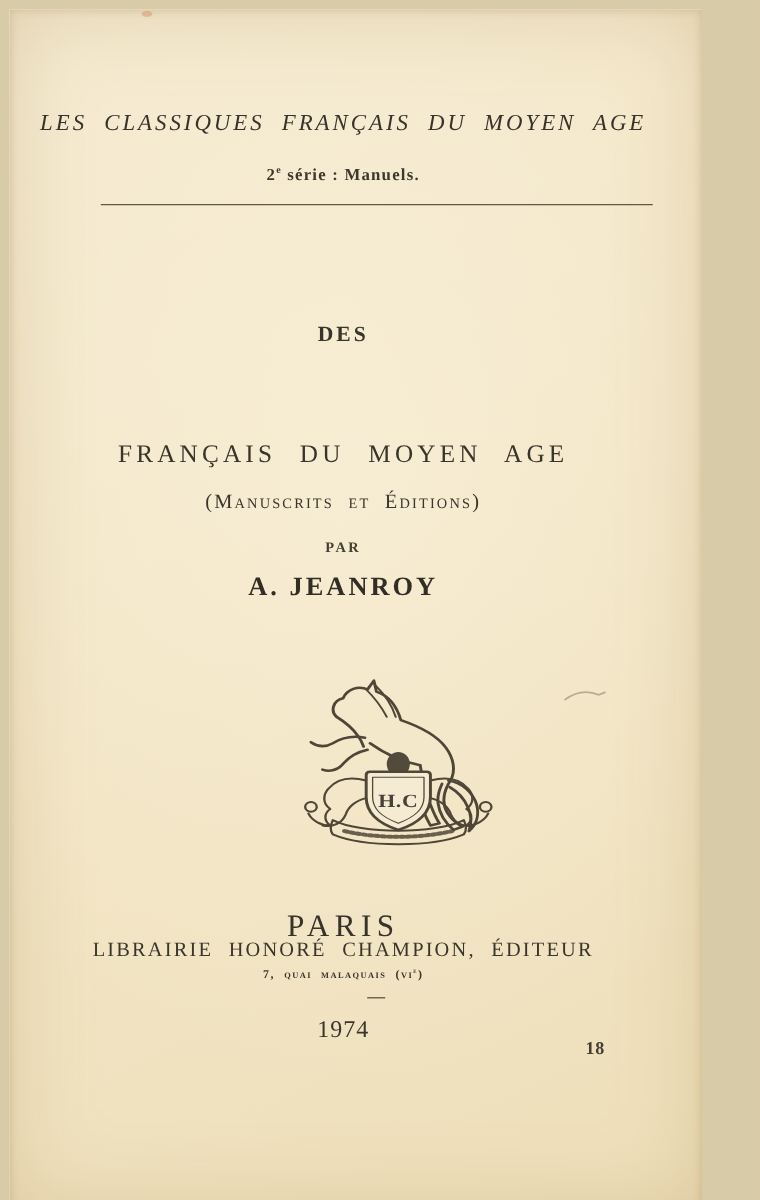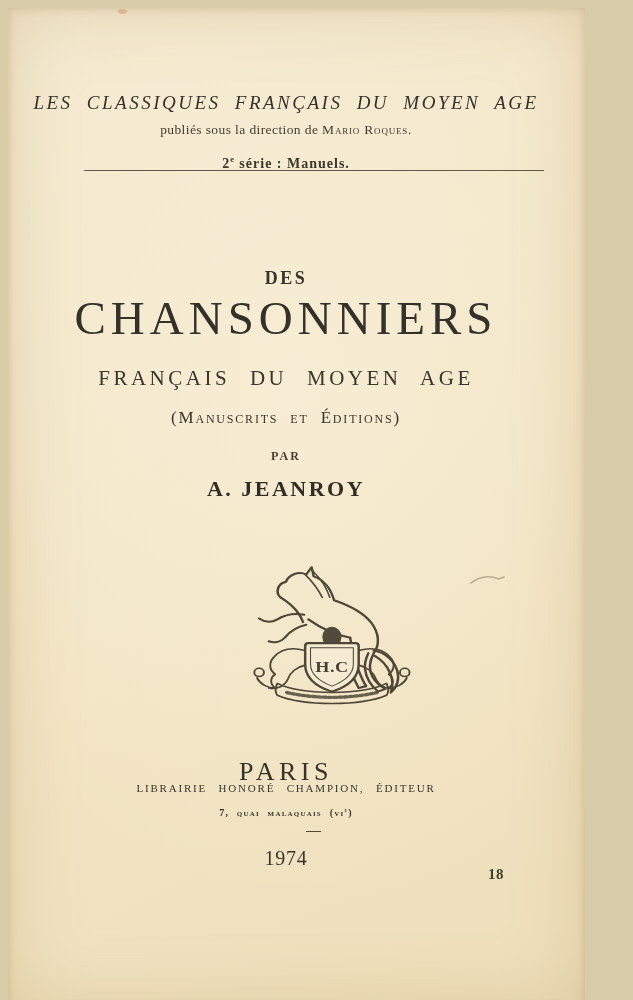--- a/index.html
+++ b/index.html
@@ -15,36 +15,36 @@
       linear-gradient(155deg, #f5ead0 0%, #f3e6c6 45%, #eedfba 100%);
     box-shadow: inset 0 0 70px rgba(172,140,82,0.28), inset 0 0 8px rgba(120,92,44,0.25);
   }
   .line{
     position:absolute;left:0;right:21px;
     text-align:center;white-space:nowrap;
   }
   .masthead-title{top:84px;font-size:19px;font-style:italic;letter-spacing:2.5px;word-spacing:7px;color:#38332a;}
   .masthead-direction{top:114px;font-size:13.5px;letter-spacing:.4px;color:#423c30;}
   .masthead-direction .sc{font-variant:small-caps;letter-spacing:.8px;}
-  .masthead-series{top:148px;font-size:14px;font-weight:bold;letter-spacing:1px;color:#3d372c;}
+  .masthead-series{top:131px;font-size:14px;font-weight:bold;letter-spacing:1px;color:#3d372c;}
   .sup{font-size:.6em;vertical-align:super;line-height:0;}
   .masthead-rule{
     position:absolute;top:162px;left:76px;width:460px;height:0;
     border-top:1.6px solid rgba(70,62,46,0.85);
   }
   .title-line1{top:220px;font-size:22px;letter-spacing:4.5px;word-spacing:9px;color:#37322a;}
   .title-line2{top:260px;font-size:18px;font-weight:bold;letter-spacing:2.5px;}
   .title-line3{top:283px;font-size:47px;letter-spacing:5px;color:#34302a;}
   .title-line4{top:358px;font-size:21px;letter-spacing:3.5px;word-spacing:11px;}
   .subtitle{top:400px;font-size:17px;font-variant:small-caps;letter-spacing:1.8px;word-spacing:6px;}
   .byline{top:441px;font-size:12px;font-weight:bold;letter-spacing:2px;color:#453f32;}
   .author{top:468px;font-size:22px;font-weight:bold;letter-spacing:2.5px;color:#322d25;}
   .emblem{position:absolute;top:551px;left:234px;width:182px;height:150px;opacity:.92;}
   .imprint-city{top:749px;font-size:26px;letter-spacing:4.5px;color:#37322a;}
-  .imprint-publisher{top:774px;font-size:11px;letter-spacing:1.8px;word-spacing:7px;}
+  .imprint-publisher{top:774px;font-size:17px;letter-spacing:1.8px;word-spacing:7px;}
   .imprint-address{top:799px;font-size:10px;font-weight:bold;font-variant:small-caps;letter-spacing:1.2px;word-spacing:4px;}
   .imprint-divider{
     position:absolute;top:823px;left:298px;width:15px;height:0;
     border-top:1.8px solid rgba(62,55,40,0.9);
   }
   .imprint-year{top:839px;font-size:20px;letter-spacing:.8px;}
   .corner-number{
     position:absolute;left:480px;top:858px;
     font-size:15px;font-weight:bold;letter-spacing:.5px;color:#443e30;
   }
@@ -57,28 +57,26 @@
 </style>
 </head>
 <body>
 
 <div class="page">
 
   <div class="paper-speck"></div>
 
   <div class="line masthead-title">LES CLASSIQUES FRANÇAIS DU MOYEN AGE</div>
 
-  <div class="line masthead-direction"><span>publiés sous la direction de </span><span class="sc">Mario Roques</span><span>.</span></div>
 
   <div class="line masthead-series"><span>2</span><span class="sup">e</span><span> série : Manuels.</span></div>
 
   <div class="masthead-rule"></div>
 
   <div class="line title-line2">DES</div>
-  <div class="line title-line3">CHANSONNIERS</div>
   <div class="line title-line4">FRANÇAIS DU MOYEN AGE</div>
   <div class="line subtitle">(Manuscrits et Éditions)</div>
   <div class="line author">A. JEANROY</div>
   <div class="line byline">PAR</div>
 
   <svg class="emblem" viewBox="0 0 170 164" preserveAspectRatio="none">
     <g fill="none" stroke="#42392c" stroke-width="2.3" stroke-linecap="round" stroke-linejoin="round">
 
       <path d="M 36 42 C 31 37 33 27 41 25 C 44 17 53 13 60 17 L 65 9 L 67 19
                C 77 23 83 33 86 45 C 101 51 114 59 121 70 C 128 81 129 94 123 103

